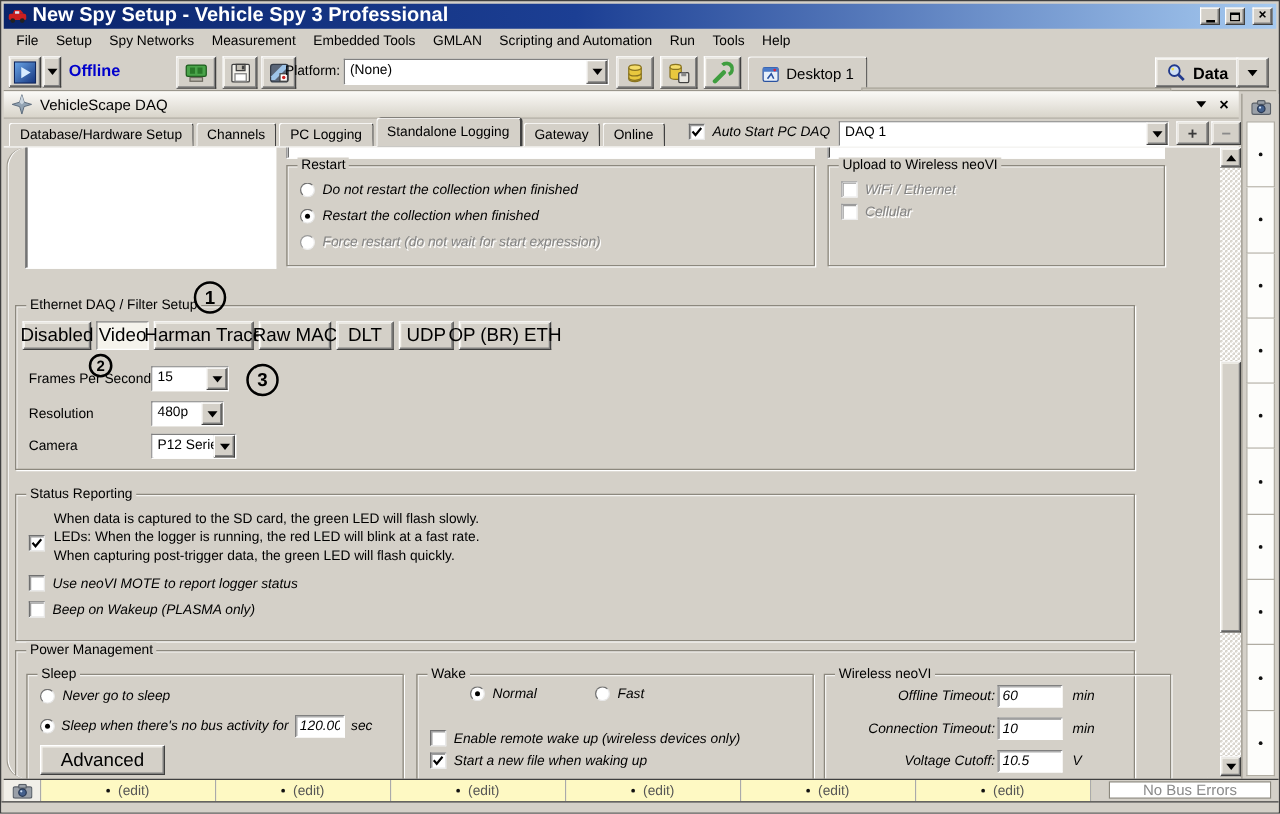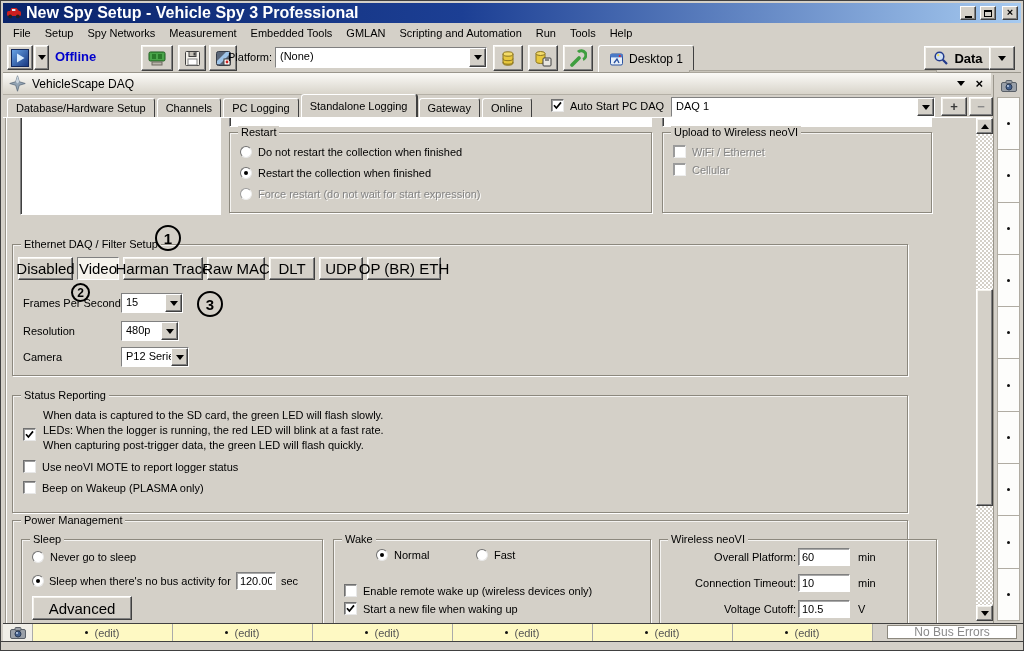--- a/index.html
+++ b/index.html
@@ -65,28 +65,28 @@
     box-shadow:1px 0 0 #404040; }
   .checkbox { width:13px; height:13px; background:#fff; border:1px solid;
     border-color:#707070 #e8e8e8 #e8e8e8 #707070; box-shadow:inset 1px 1px 0 #9c9c9c;
     display:flex; align-items:center; justify-content:center; flex:0 0 auto; }
   .checkbox.disabled { border-color:#9a9a9a #eee #eee #9a9a9a; }
   .sqbtn { position:absolute; display:flex; align-items:center; justify-content:center;
     font-weight:bold; font-size:13px; }
 
   
   .content { position:absolute; left:4px; top:117px; width:971px; height:505px;
-    overflow:hidden; border-left:1px solid #9a968c; box-shadow:inset 1px 0 0 #fff; }
+    overflow:hidden; border-left:1px solid #9a968c; box-shadow:inset 1px 0 0 #fff;border-radius:16px; }
   .sunken-white { background:#fff; border:1px solid; border-color:#808080 #fff #fff #808080;
     box-shadow:inset 1px 1px 0 #404040; }
   .group { position:absolute; border:1px solid #8c887e;
     box-shadow:1px 1px 0 #fff, inset 1px 1px 0 rgba(255,255,255,.75); }
   .legend { position:absolute; top:-7px; left:8px; background:#d4d0c8; padding:0 3px;
     line-height:13px; white-space:nowrap; }
-  .row { position:absolute; display:flex; align-items:center; gap:6px; white-space:nowrap; }
+  .row { position:absolute; display:flex; align-items:center; gap:6px; white-space:nowrap;font-style:italic; }
   .radio { width:12px; height:12px; border-radius:50%; background:#fff; border:1px solid;
     border-color:#707070 #e8e8e8 #e8e8e8 #707070; position:relative; flex:0 0 auto; }
   .radio.sel::after { content:""; position:absolute; left:3px; top:3px; width:4px;
     height:4px; background:#000; border-radius:50%; }
   .radio.disabled { border-color:#9a9a9a #eee #eee #9a9a9a; }
   .dis { color:#848484; text-shadow:1px 1px 0 #fff; }
   .pushbtn { background:#d4d0c8; border:1px solid; border-color:#fff #404040 #404040 #fff;
     box-shadow:inset -1px -1px 0 #808080, inset 1px 1px 0 #f4f2ec;
     display:flex; align-items:center; justify-content:center; white-space:nowrap;
     font-family:inherit; font-size:15px; }
@@ -445,21 +445,21 @@
                 <path d="M1 4.2 L3.4 7 L8 1.4" stroke="#000" stroke-width="1.7" fill="none"></path>
               </svg>
           </span>
           <span>Start a new file when waking up</span>
         </div>
       </div>
 
       <div class="group" style="left:646px; top:18px; width:278px; height:96px;">
         <span class="legend">Wireless neoVI</span>
         <div class="row" style="left:8px; top:8px; gap:2px;">
-          <span class="wl-label">Overall Platform:</span>
+          <span class="wl-label">Offline Timeout:</span>
           <input class="txt" style="width: 52px;" value="60">
           <span style="margin-left:6px;">min</span>
         </div>
         <div class="row" style="left:8px; top:34px; gap:2px;">
           <span class="wl-label">Connection Timeout:</span>
           <input class="txt" style="width: 52px;" value="10">
           <span style="margin-left:6px;">min</span>
         </div>
         <div class="row" style="left:8px; top:60px; gap:2px;">
           <span class="wl-label">Voltage Cutoff:</span>

